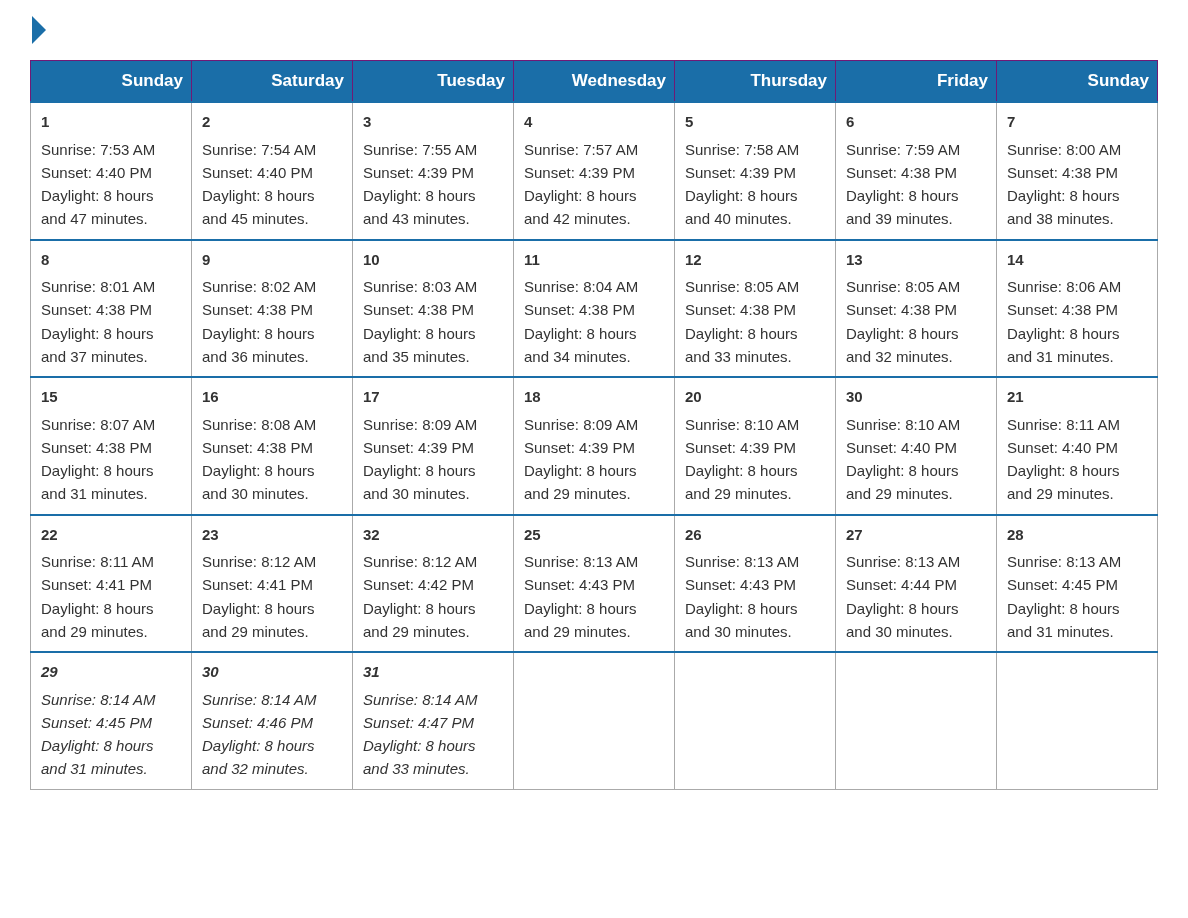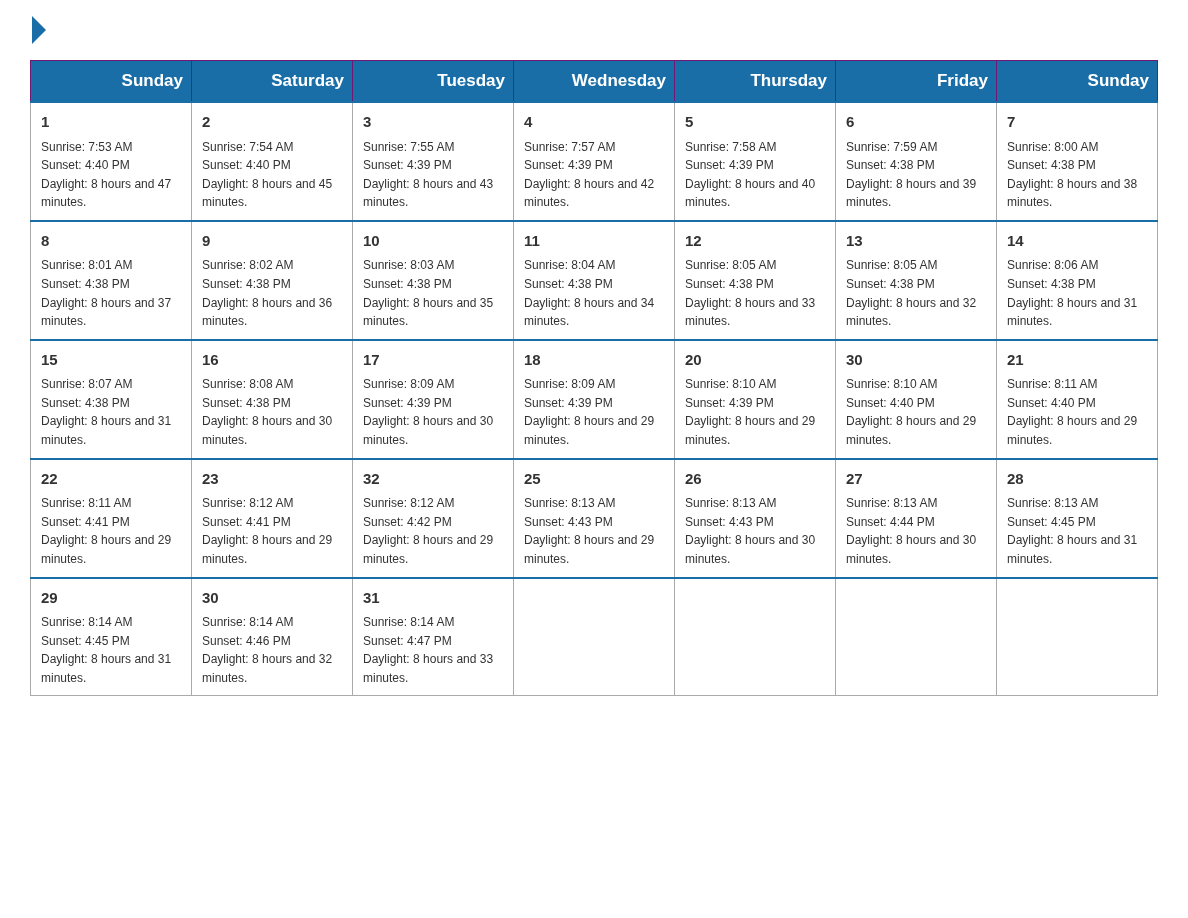--- a/index.html
+++ b/index.html
@@ -84,29 +84,30 @@
       color: #333;
       line-height: 1.5;
     }
     .day-number {
       font-size: 15px;
       font-weight: bold;
       display: block;
       margin-bottom: 4px;
     }
     .day-info {
-      font-size: 12px;
+      font-size: 15px;
       line-height: 1.55;
       color: #333;
     }
     .calendar tbody tr td.empty {
       background: #fff;
     }
     .calendar tbody tr:last-child td {
       border-bottom: 1px solid #aaa;
+      font-style: italic;
     }
     .top-border-row td {
       border-top: 2px solid #1a6ea8 !important;
     }
   </style>
 </head>
 <body>
 
 <div class="header">
   <div class="logo">

